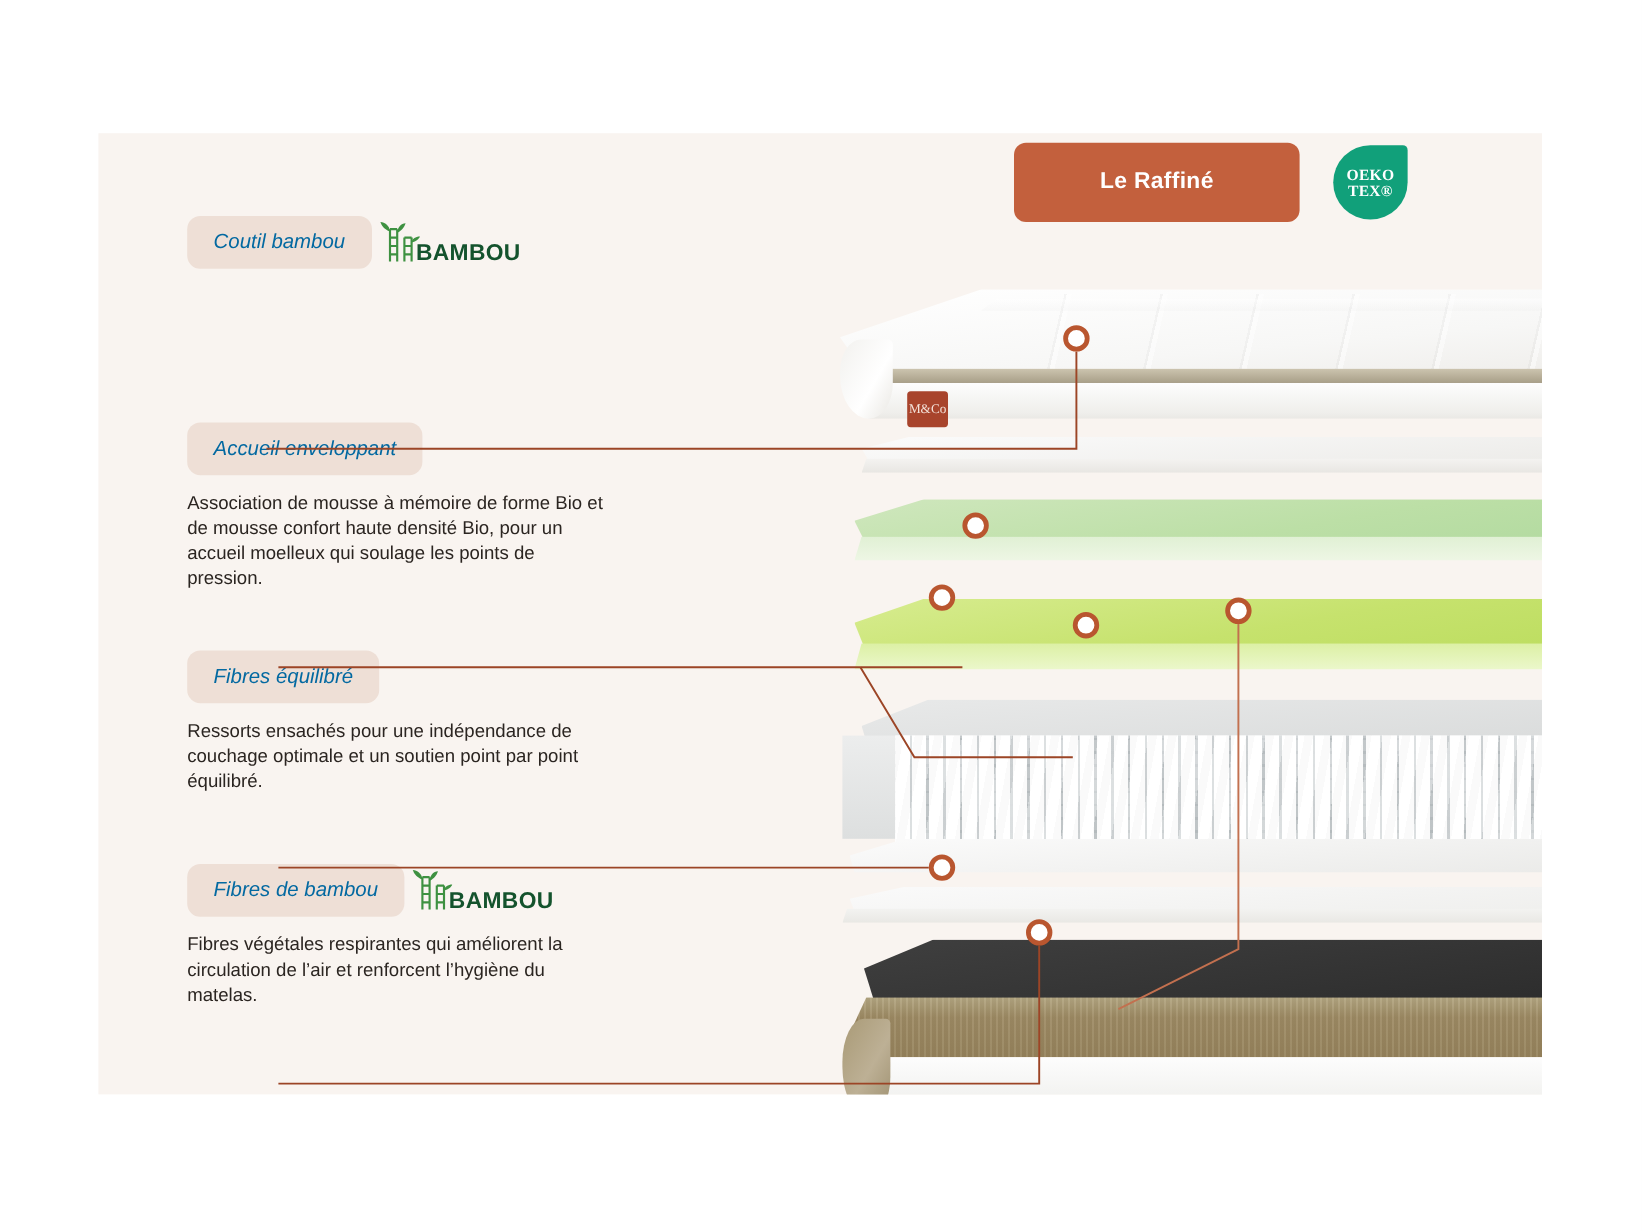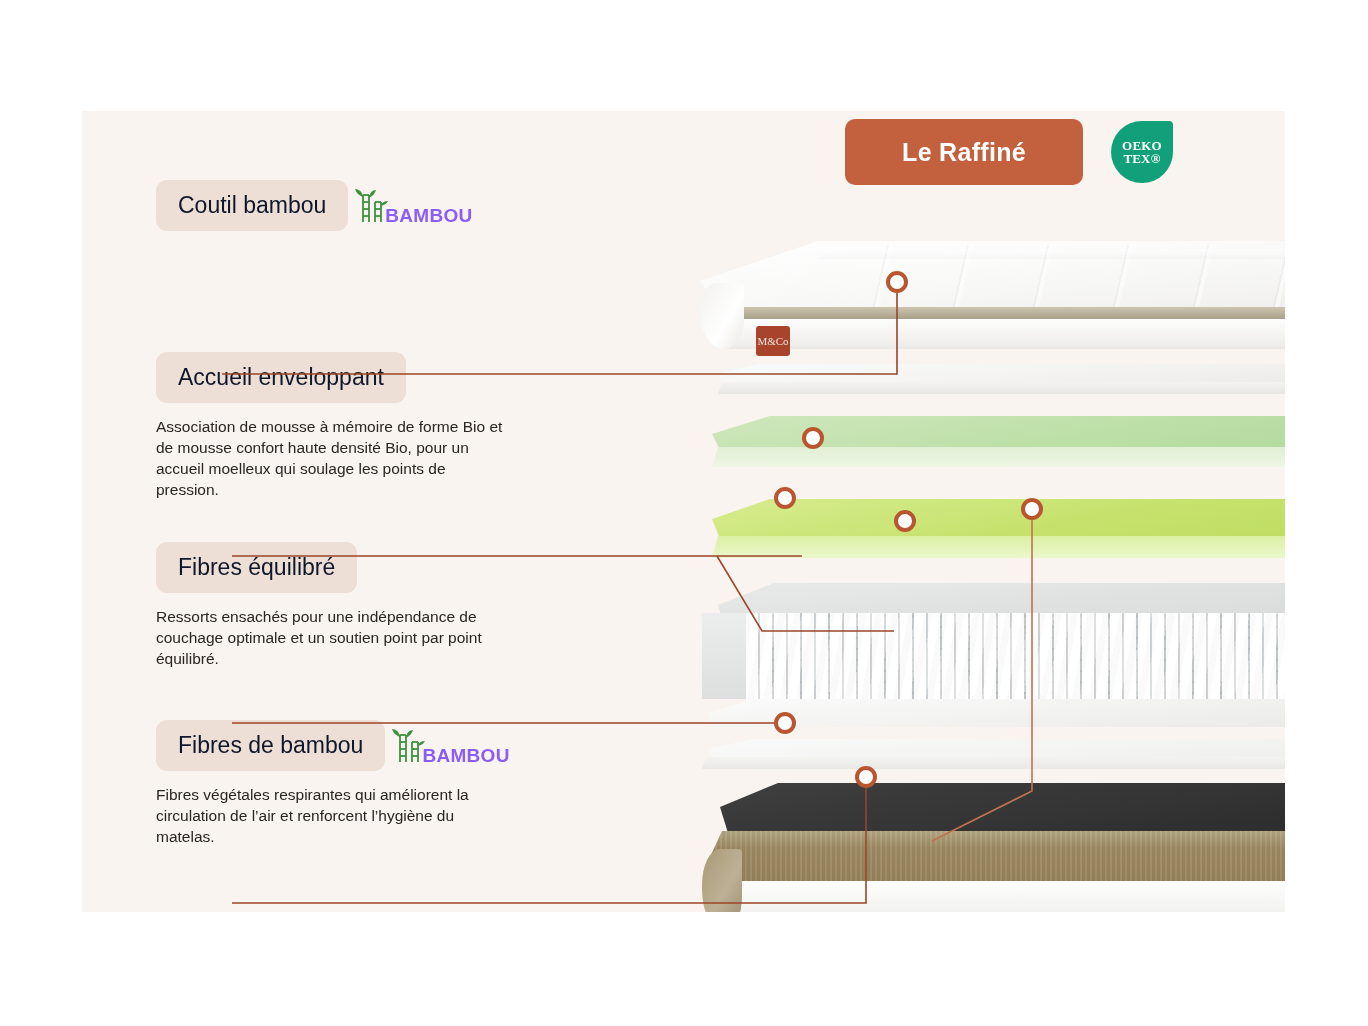--- a/index.html
+++ b/index.html
@@ -9,38 +9,38 @@
   #stage{position:relative;width:1368px;height:1026px;background:#ffffff;}
 
   
   #panel{position:absolute;left:82px;top:111px;width:1203px;height:801px;
          background:#f9f4f0;overflow:hidden;}
 
   
   #title-badge{position:absolute;left:763px;top:8px;width:238px;height:66px;
       background:#c3603d;border-radius:10px;display:flex;align-items:center;
       justify-content:center;}
-  #title-badge span{color:#ffffff;font-size:25px;font-weight:bold;letter-spacing:.3px;}
+  #title-badge span{color:#ffffff;font-size:19px;font-weight:bold;letter-spacing:.3px;}
 
   #oeko{position:absolute;left:1029px;top:10px;width:62px;height:62px;font-family:Liberation Serif, serif;}
   .oeko-drop{width:62px;height:62px;background:#11a07a;
       border-radius:50% 4px 50% 50%;transform:rotate(0deg);
       display:flex;flex-direction:column;align-items:center;justify-content:center;}
   .oeko-l1,.oeko-l2{color:#fff;font-size:13px;font-weight:bold;line-height:13px;letter-spacing:.2px;}
 
   
   .block{position:absolute;left:74px;width:360px;}
   .pill{display:inline-block;background:#eedfd6;border-radius:11px;
-        padding:12px 22px;font-size:23px;color:#0f172a;}
+        padding:12px 22px;font-size:17px;color:#0369a1;font-style:italic;}
   .pill-row{display:flex;align-items:center;gap:6px;}
   .desc{margin-top:13px;font-size:15.5px;line-height:21px;color:#2b2521;width:348px;}
 
   
   .bamboo{display:flex;align-items:flex-end;gap:1px;}
-  .bamboo-word{font-size:19px;font-weight:bold;color:#8b5cf6;letter-spacing:.3px;
+  .bamboo-word{font-size:19px;font-weight:bold;color:#14532d;letter-spacing:.3px;
                 line-height:19px;margin-left:-4px;margin-bottom:1px;}
 
   
   #mattress{position:absolute;left:520px;top:120px;width:690px;height:640px;}
   .layer{position:absolute;text-align:center;}
 
   
   .marker{position:absolute;width:22px;height:22px;border-radius:50%;
           background:#ffffff;border:4px solid #b9562f;box-sizing:border-box;z-index:40;}
 

